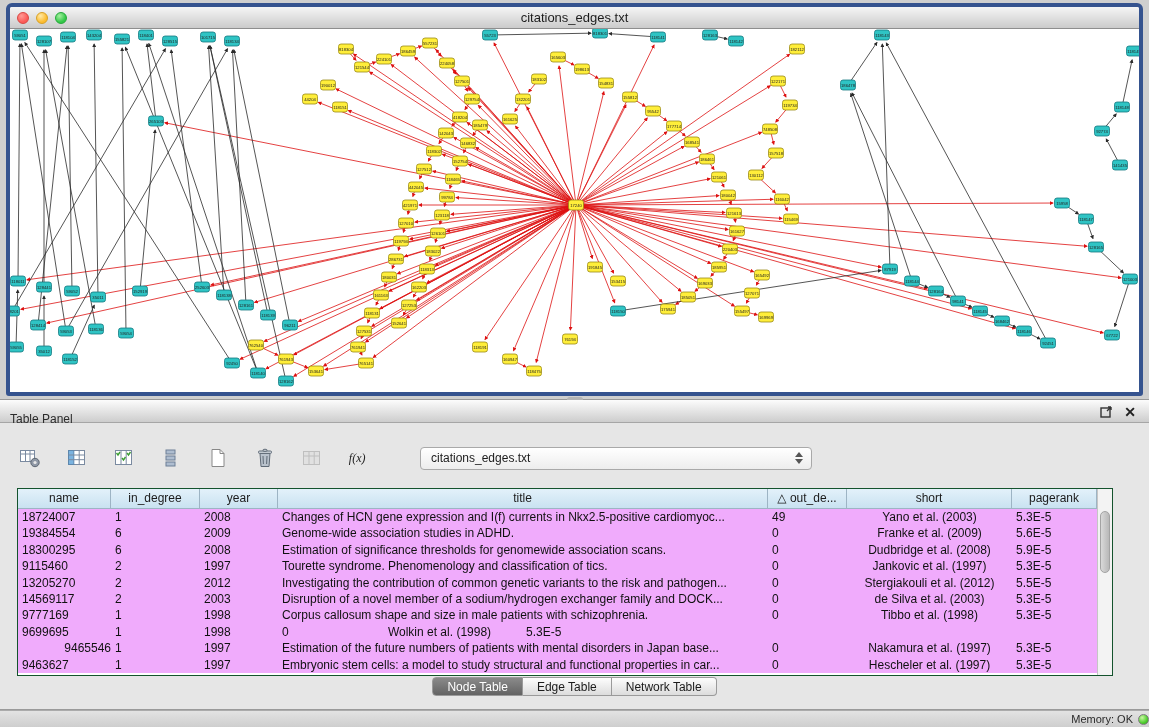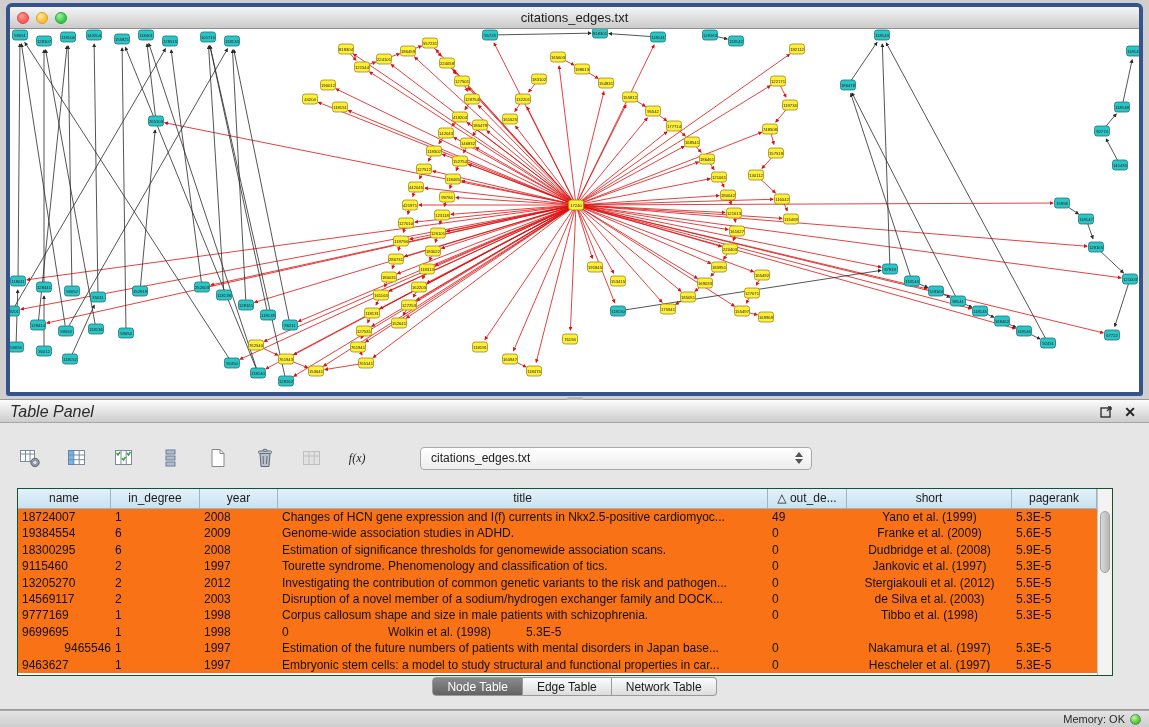--- a/index.html
+++ b/index.html
@@ -17,59 +17,59 @@
   .light.red    { background:radial-gradient(circle at 35% 30%, #ff9a94, #fc5b57 65%); border:1px solid #d94642; }
   .light.yellow { background:radial-gradient(circle at 35% 30%, #ffe9a8, #fdbc2f 65%); border:1px solid #d8a125; }
   .light.green  { background:radial-gradient(circle at 35% 30%, #a6f0a0, #33c748 65%); border:1px solid #24a939; }
   .canvas { position:relative; width:1129px; height:362px; background:#fff; }
   .canvas svg { display:block; }
 
   
   .table-panel { position:absolute; left:0; top:399px; width:1149px; height:311px;
     background:#e6e6e6; border-top:1px solid #9a9a9a; border-bottom:1px solid #9a9a9a; }
   .panel-header { height:23px; background:linear-gradient(#fcfcfc,#cdcdcd); border-bottom:1px solid #a6a6a6; position:relative; }
-  .panel-title { position:absolute; left:10px; top:0; line-height:23px; font-size:16px; color:#2b2b2b;font-style:italic; }
+  .panel-title { position:absolute; left:10px; top:8px; line-height:23px; font-size:12px; color:#2b2b2b; }
   .hdr-btn { position:absolute; top:3px; width:18px; height:17px; display:flex; align-items:center; justify-content:center; cursor:default; }
   .hdr-float { right:34px; }
   .hdr-close { right:10px; font-size:14px; font-weight:bold; color:#222; }
 
   .toolbar { position:absolute; top:46px; left:18px; display:flex; align-items:center; gap:23px; }
   .tb-icon { width:24px; height:24px; display:flex; align-items:center; justify-content:center; }
   .combo { margin-left:26px; width:392px; height:23px; border:1px solid #a9a9a9; border-radius:4px;
     background:linear-gradient(#ffffff,#ededed); display:flex; align-items:center; position:relative;
     font-size:12px; color:#1c1c1c; padding-left:10px; box-shadow:inset 0 1px 0 #fff; }
   .combo-arrows { position:absolute; right:8px; top:4px; display:flex; flex-direction:column; gap:2px; }
   .tri-up { width:0; height:0; border-left:4px solid transparent; border-right:4px solid transparent; border-bottom:5px solid #555; }
   .tri-dn { width:0; height:0; border-left:4px solid transparent; border-right:4px solid transparent; border-top:5px solid #555; }
 
   .table-wrap { position:absolute; left:17px; top:88px; width:1096px; height:188px;
     border:1px solid #14532d; background:#fff; overflow:hidden; }
   .thead { display:flex; height:20px; background:linear-gradient(#e3f1fa,#c9e2f1); border-bottom:1px solid #9db4c4; }
   .th { font-size:12px; color:#1b1b1b; text-align:center; line-height:19px; border-right:1px solid #9db4c4;
     overflow:hidden; white-space:nowrap; }
-  .tbody .tr { display:flex; height:16.4px; line-height:16.4px; background:#f97316; }
+  .tbody .tr { display:flex; height:16.4px; line-height:16.4px; background:#f0abfc; }
   .td { font-size:12px; color:#111; padding-left:4px; overflow:hidden; white-space:nowrap; }
   .td.center { text-align:center; padding-left:0; }
   .vscroll { position:absolute; right:0; top:0; bottom:0; width:15px; background:#f3f3f3; border-left:1px solid #c5c5c5; }
   .vthumb { position:absolute; left:2px; right:2px; top:22px; height:62px; border-radius:6px;
     background:linear-gradient(90deg,#d9d9d9,#b8b8b8); border:1px solid #a3a3a3; }
 
   .tabs { position:absolute; top:277px; left:0; width:1149px; display:flex; justify-content:center; }
   .tab { height:19px; line-height:18px; font-size:12px; padding:0 14px; border:1px solid #9a9a9a; border-left:none;
     background:linear-gradient(#fdfdfd,#dcdcdc); color:#1b1b1b; }
   .tab:first-child { border-left:1px solid #9a9a9a; border-radius:4px 0 0 4px; }
   .tab:last-child { border-radius:0 4px 4px 0; }
   .tab.active { background:linear-gradient(#8a8a8a,#636363); color:#fff; }
 
   .panel-grip { position:absolute; left:567px; top:-3px; width:16px; height:5px; border-radius:3px; background:#b4b4b4; }
 
   
   .statusbar { position:absolute; left:0; top:710px; width:1149px; height:17px;
     background:linear-gradient(#e3e3e3,#cecece); border-top:1px solid #ababab;
-    display:flex; align-items:center; justify-content:flex-end; gap:5px; padding-right:8px; }
+    display:flex; align-items:center; justify-content:flex-end; gap:5px; }
   .mem-label { font-size:11px; color:#2a2a2a; }
   .mem-dot { width:11px; height:11px; border-radius:50%; border:1px solid #7c7c7c;
     background:radial-gradient(circle at 35% 30%, #c9f7a2, #4fce2f 60%, #2f9e1a); }
 </style>
 </head>
 <body>
 
 <div class="graph-window">
   <div class="titlebar">
     <div class="lights">
@@ -940,21 +940,21 @@
         <div class="th" style="width: 165px;">short</div>
         <div class="th" style="width: 85px;">pagerank</div>
       </div>
     <div class="tbody" id="tbody">
         <div class="tr">
           <div class="td" style="width: 93px;">18724007</div>
           <div class="td" style="width: 89px;">1</div>
           <div class="td" style="width: 78px;">2008</div>
           <div class="td" style="width: 490px;">Changes of HCN gene expression and I(f) currents in Nkx2.5-positive cardiomyoc...</div>
           <div class="td" style="width: 79px;">49</div>
-          <div class="td center" style="width: 165px;">Yano et al. (1999)</div>
+          <div class="td center" style="width: 165px;">Yano et al. (2003)</div>
           <div class="td" style="width: 85px;">5.3E-5</div>
         </div>
         <div class="tr">
           <div class="td" style="width: 93px;">19384554</div>
           <div class="td" style="width: 89px;">6</div>
           <div class="td" style="width: 78px;">2009</div>
           <div class="td" style="width: 490px;">Genome-wide association studies in ADHD.</div>
           <div class="td" style="width: 79px;">0</div>
           <div class="td center" style="width: 165px;">Franke et al. (2009)</div>
           <div class="td" style="width: 85px;">5.6E-5</div>

